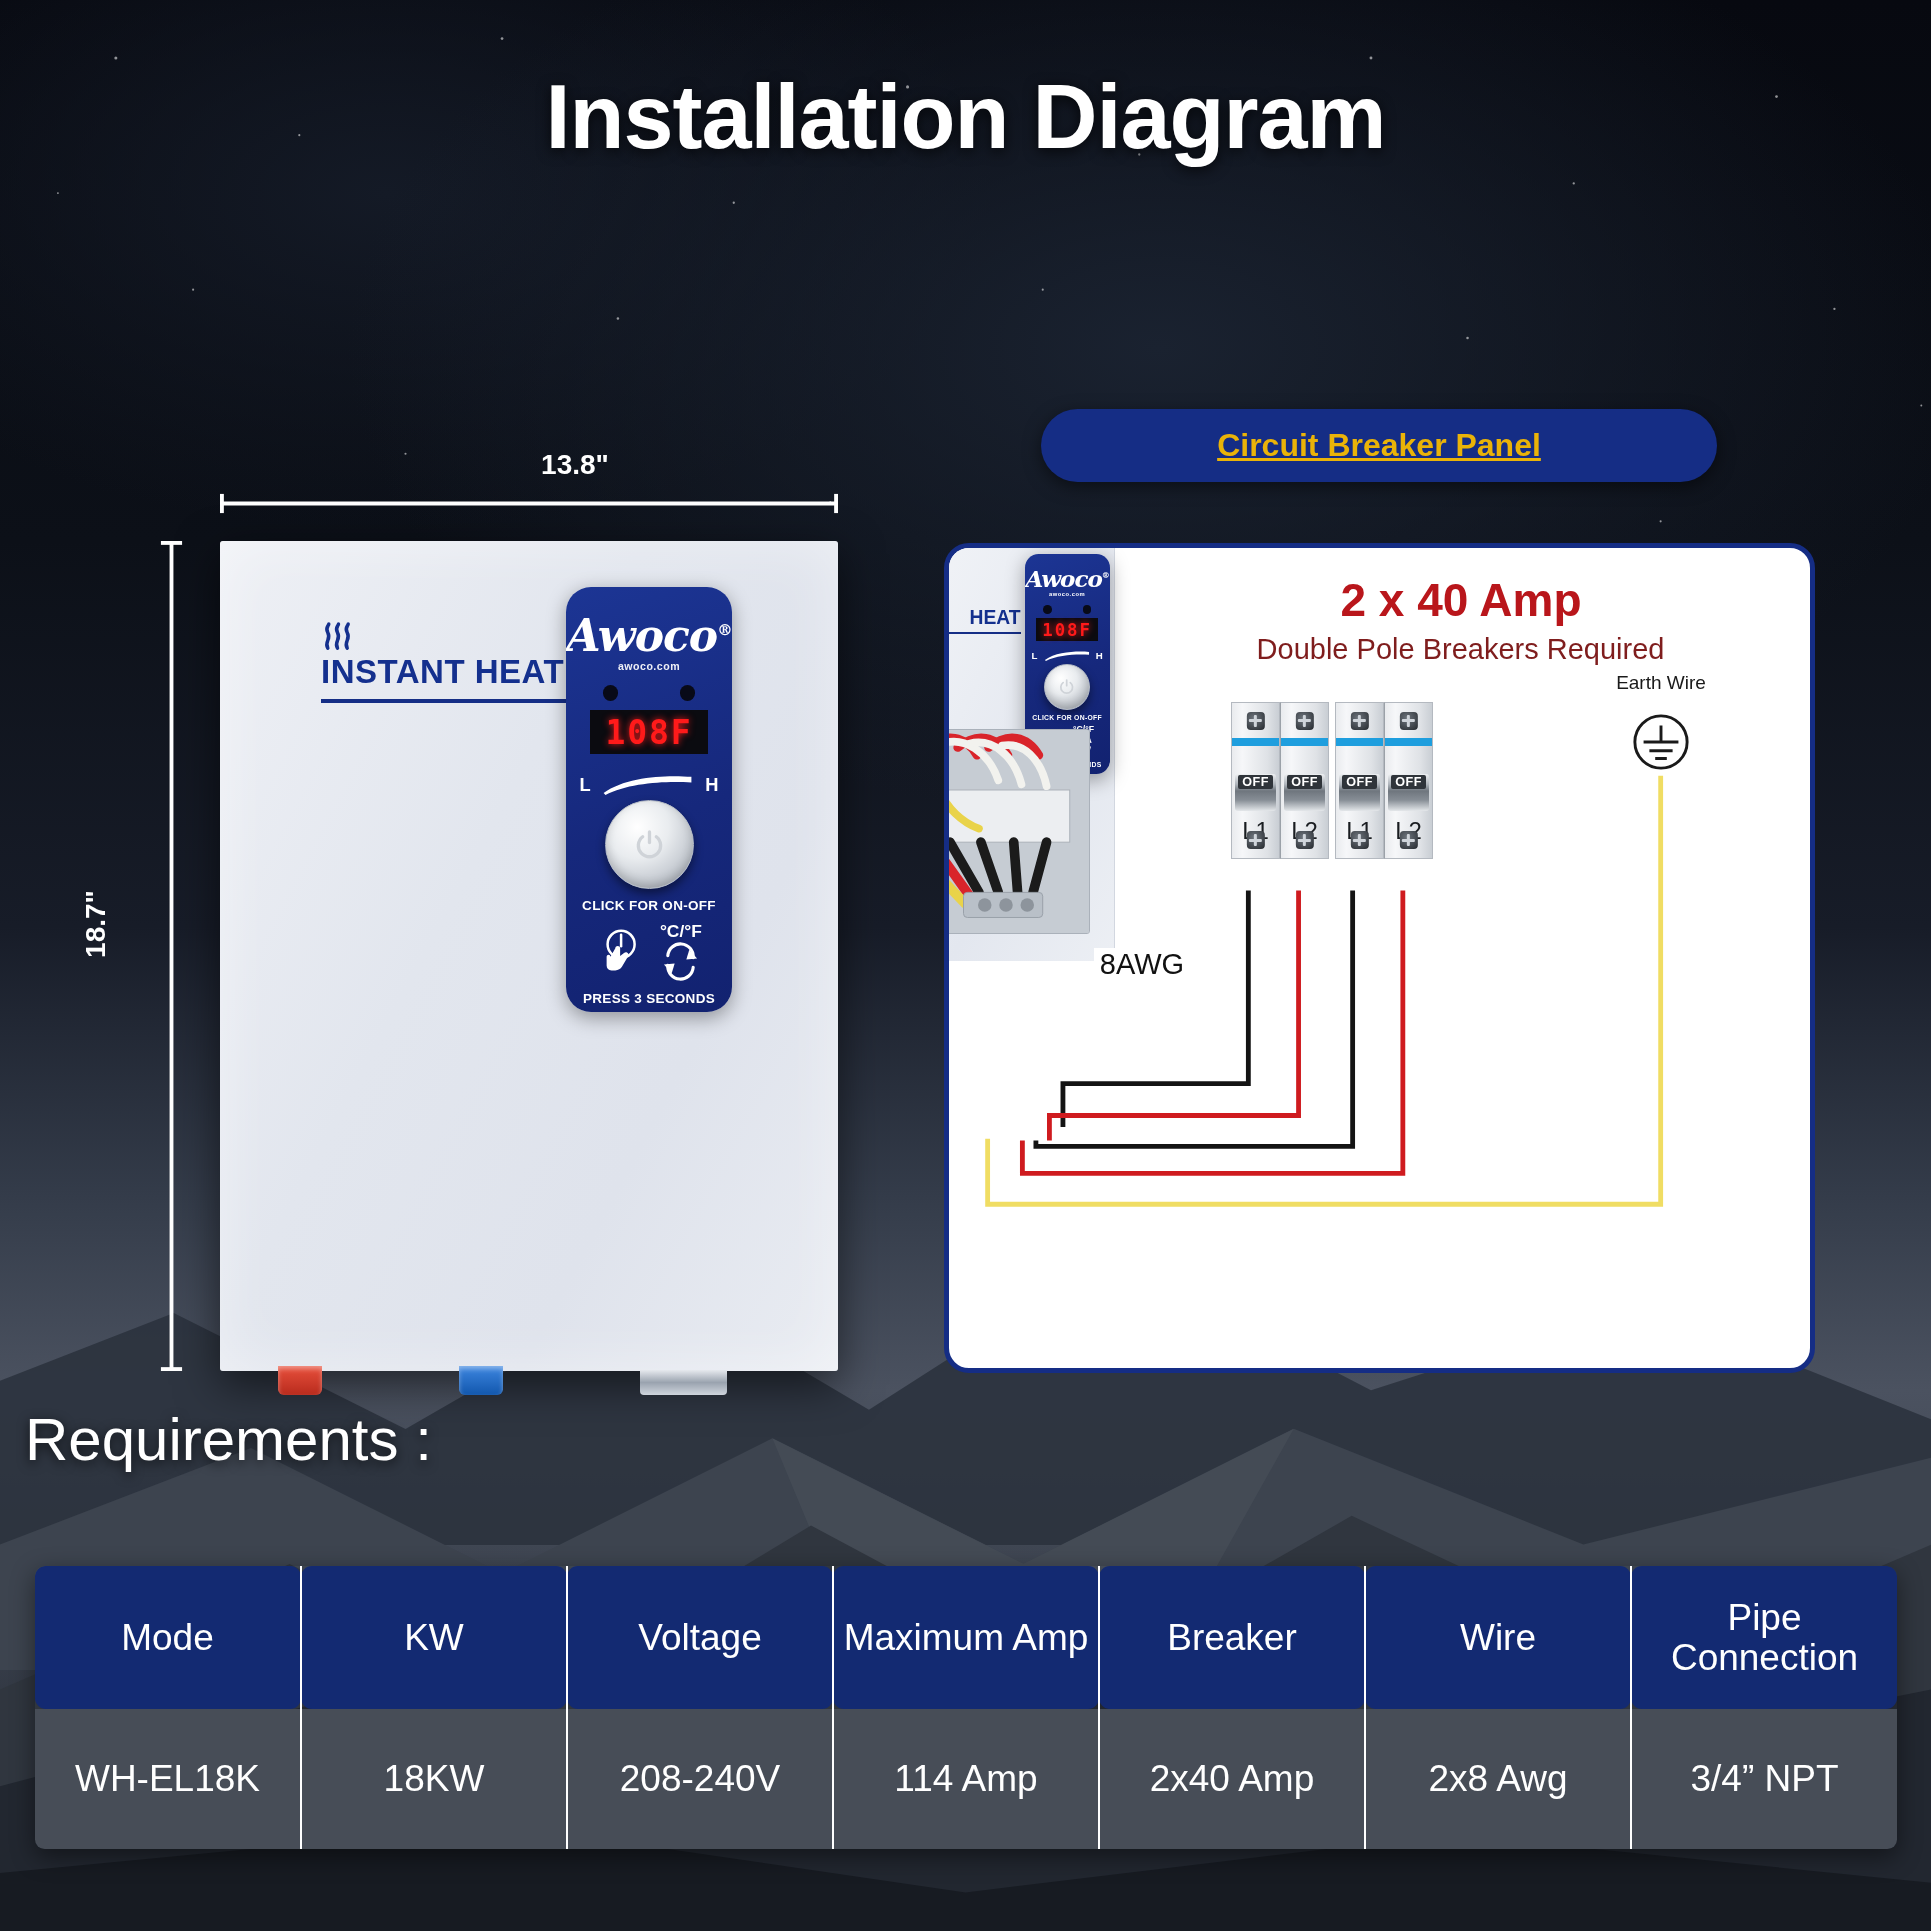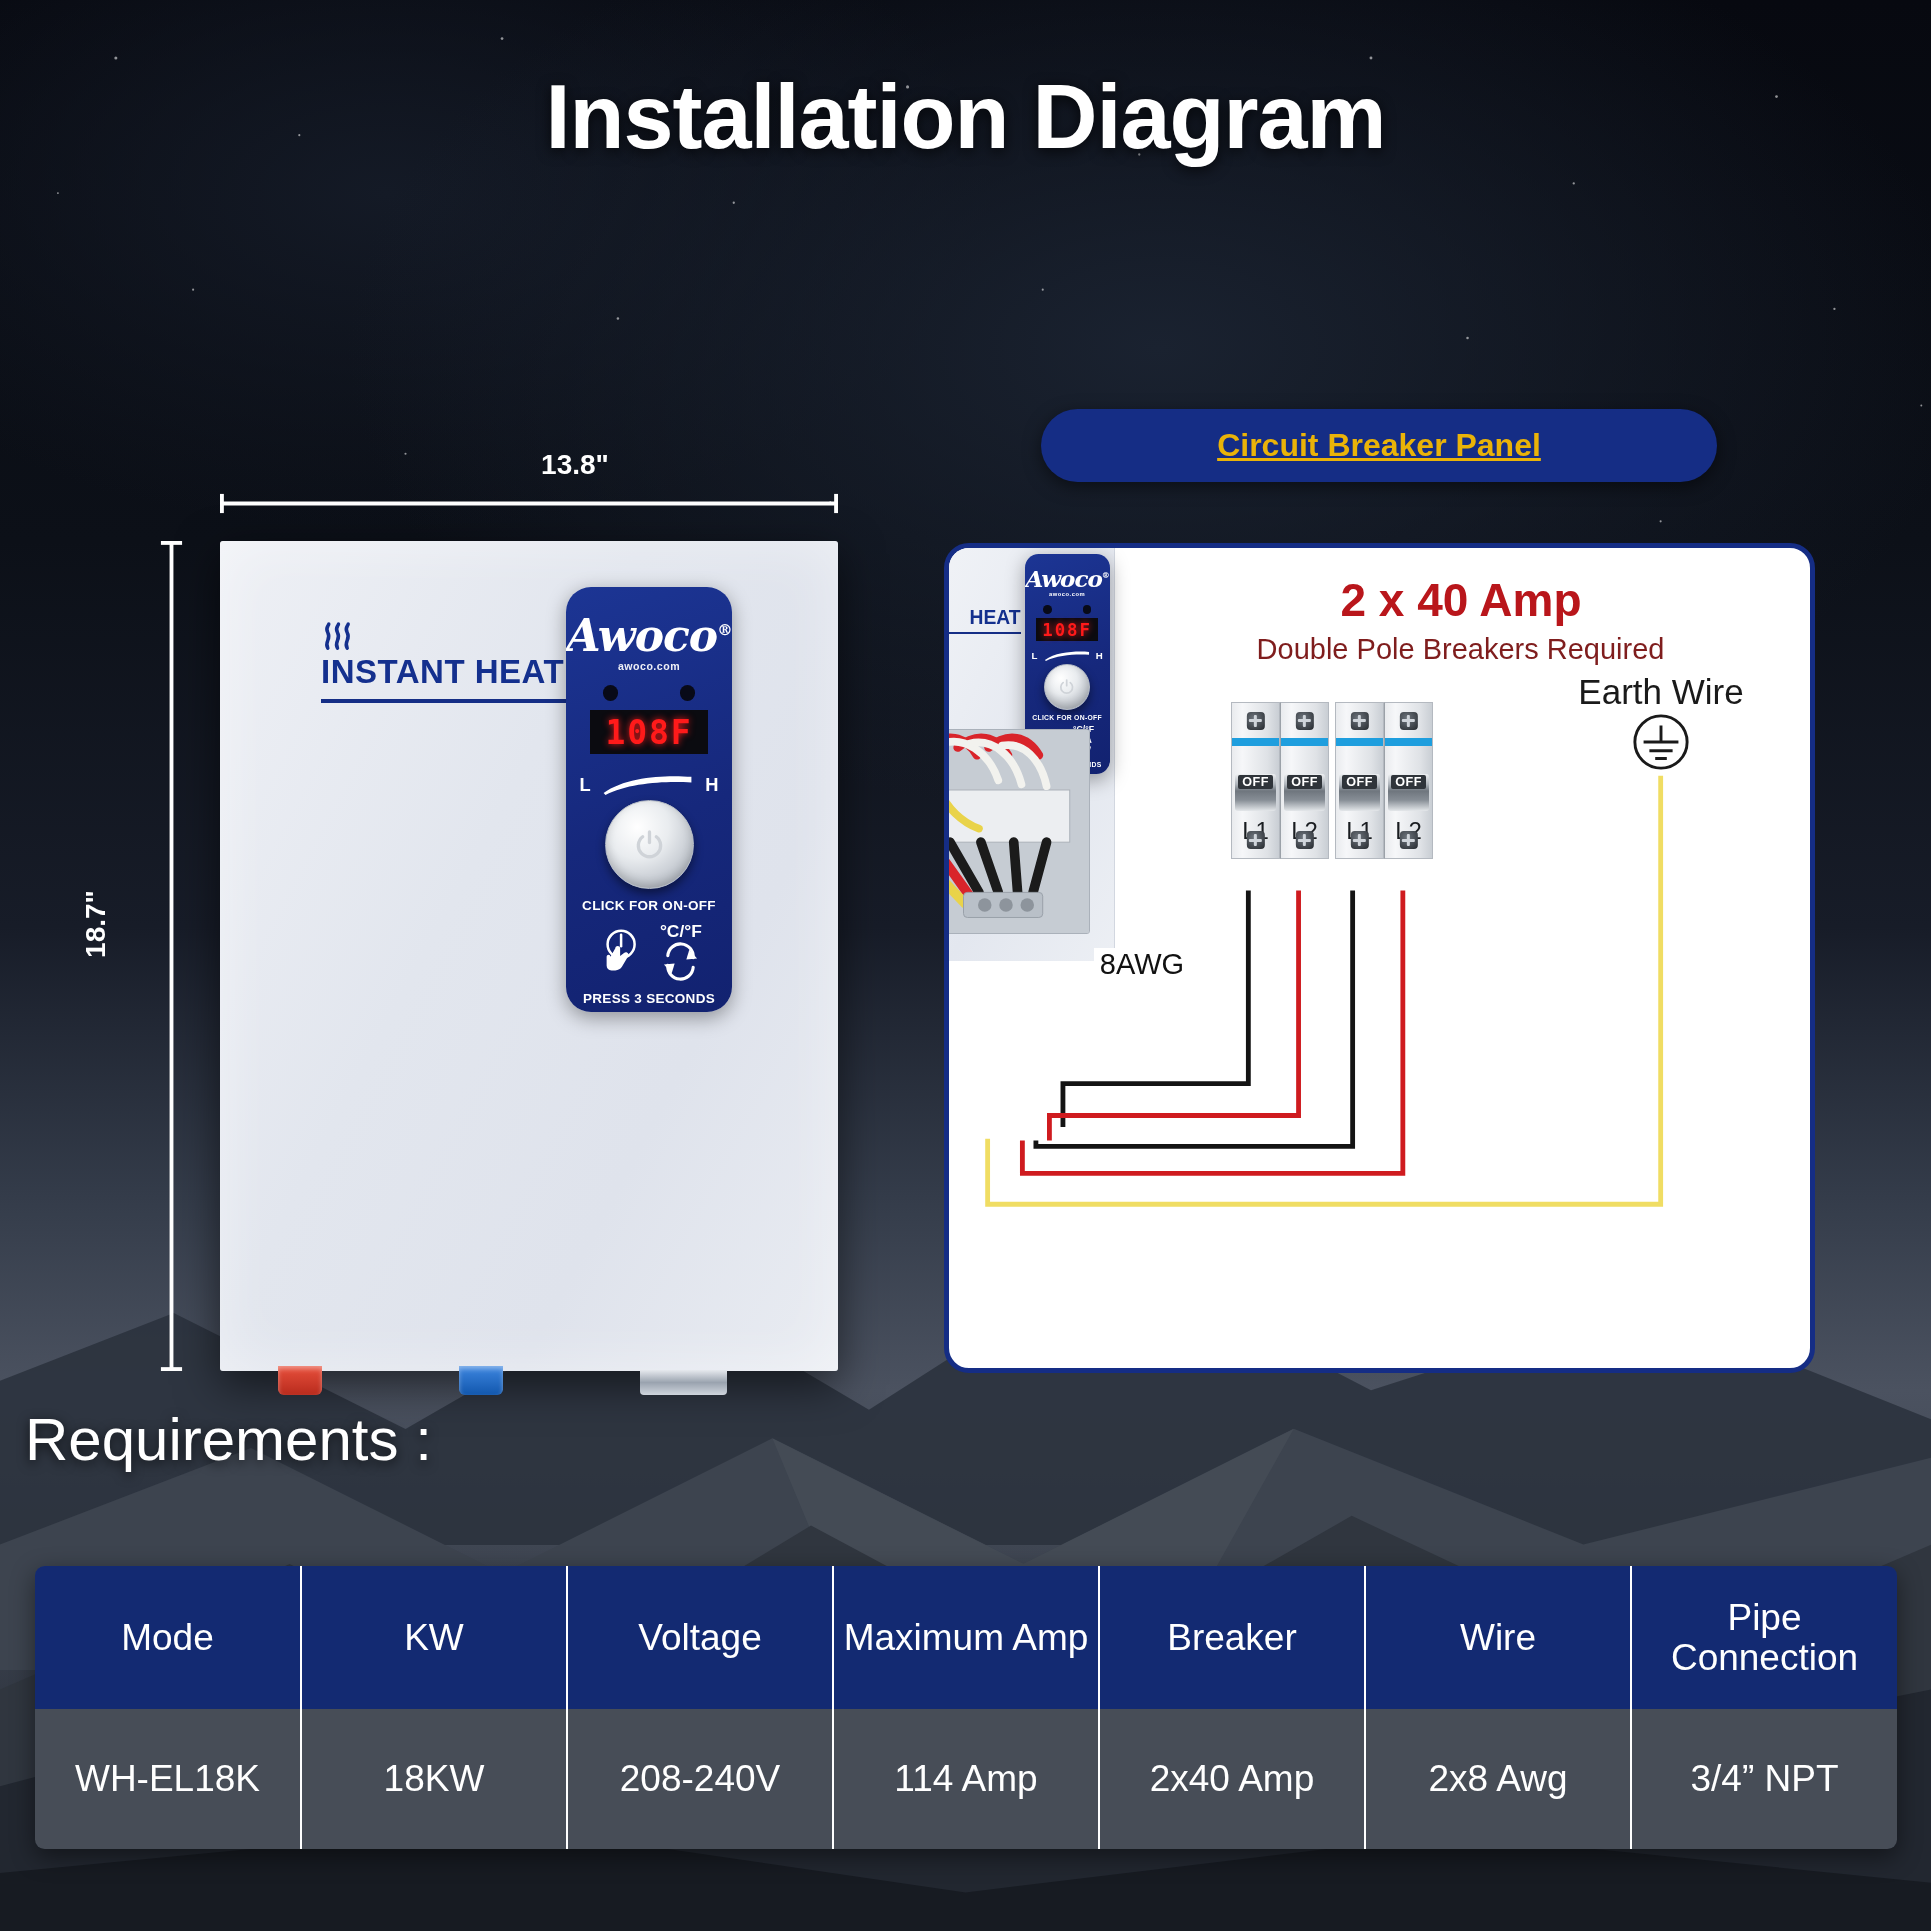--- a/index.html
+++ b/index.html
@@ -184,21 +184,21 @@
   }
   .brk-label {
     position: absolute; left: 0; right: 0; top: 114px; text-align: center;
     color: #1a1d21; font-size: 24px; font-weight: normal;
     font-family: "Liberation Sans", sans-serif;
   }
 
   
   #earth-label {
     position: absolute; left: 601px; top: 124px; width: 222px; text-align: center;
-    color: #1a1a1a; font-size: 35px;
+    color: #1a1a1a; font-size: 19px;
   }
   #earth-symbol { position: absolute; left: 682px; top: 164px; width: 60px; height: 60px; }
 
   
   #awg-label {
     position: absolute; left: 145px; top: 400px;
     color: #111; font-size: 29px; background: #fff; padding: 0 5.8px;
   }
 
   
@@ -211,21 +211,21 @@
   
   #req-table {
     position: absolute; left: 35px; top: 1566px; width: 1862px;
     border-collapse: collapse; table-layout: fixed;
     box-shadow: 0 7.7px 25px rgba(0,0,0,.45);
     border-radius: 9.7px; overflow: hidden;
   }
   #req-table th {
     background: #132a72; color: #fff;
     font-size: 37px; font-weight: normal; height: 143px;
-    border-right: 2.9px solid #ffffff; padding: 3.9px 5.8px; line-height: 1.08;
+    border-right: 2.9px solid #ffffff; padding: 3.9px 5.8px; line-height: 1.08; border-radius: 11px;
   }
   #req-table th:last-child { border-right: none; }
   #req-table td {
     background: #474d57; color: #fff;
     font-size: 37px; height: 140px; text-align: center;
     border-right: 2.9px solid #ffffff; padding: 3.9px 5.8px;
   }
   #req-table td:last-child { border-right: none; }
 </style>
 </head>

